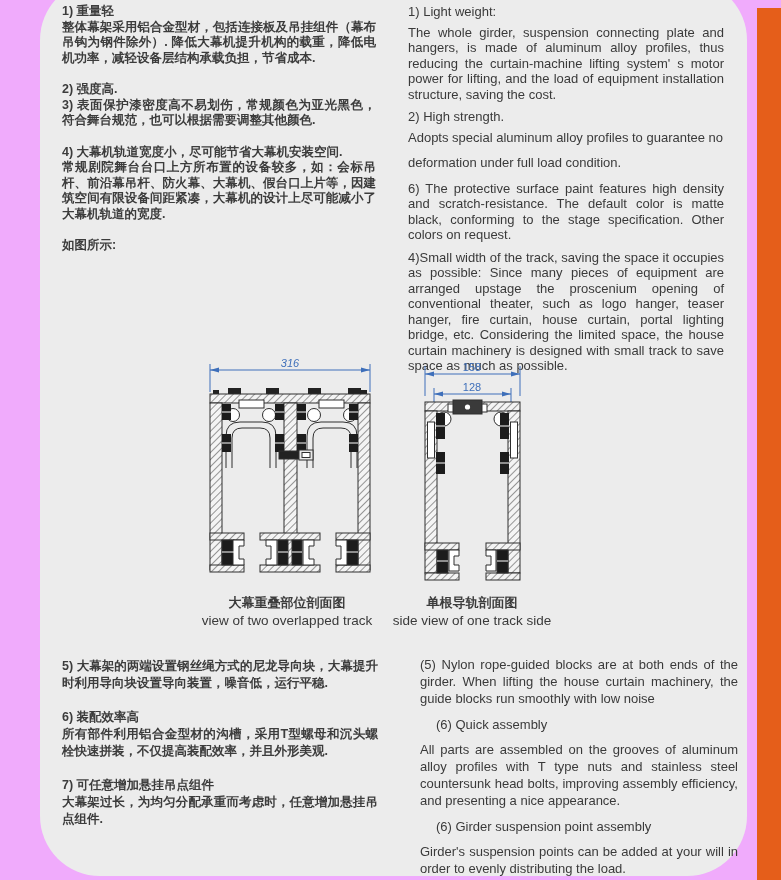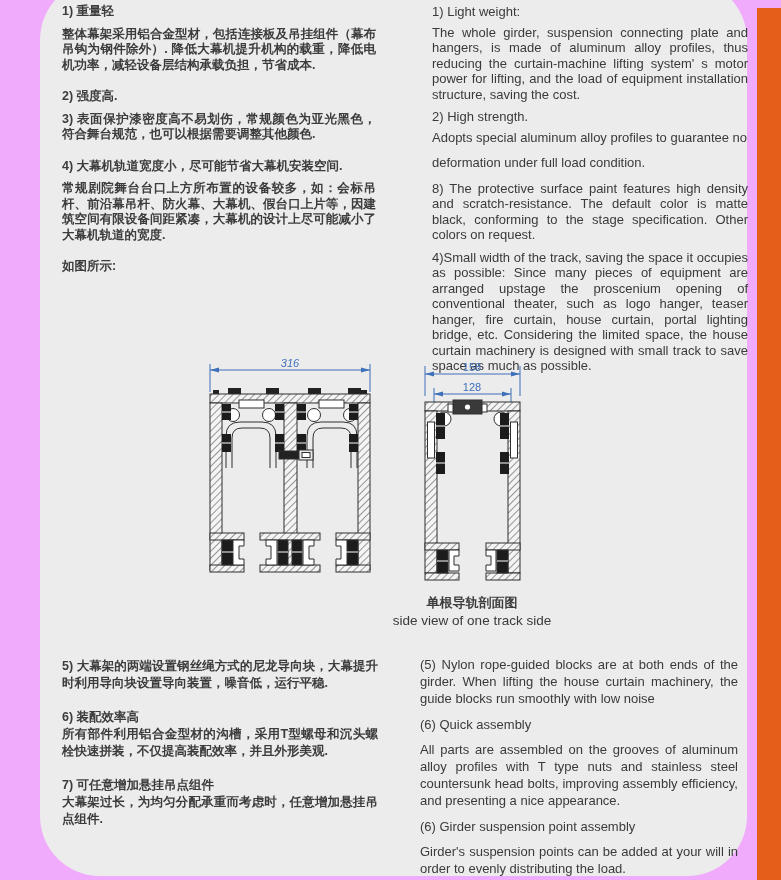--- a/index.html
+++ b/index.html
@@ -6,35 +6,35 @@
   .page{position:relative;width:781px;height:880px;background:#f0abfc;overflow:hidden;
         font-family:"Liberation Sans","DejaVu Sans",sans-serif;}
   .panel{position:absolute;left:40px;top:-20px;width:707px;height:896px;
          background:#ececec;border-radius:60px;}
   .accent-bar{position:absolute;left:757px;top:8px;width:24px;height:872px;background:#e55e1a;}
 
   
   .zh-top{position:absolute;left:62px;top:4px;width:314px;color:#3c3c3c;
           font-size:12.5px;line-height:15.5px;font-weight:600;text-align:justify;}
   .zh-top .h{margin:0;}
-  .zh-top p{margin:7px 0 16px;}
-  .en-top{position:absolute;left:432px;top:4px;width:316px;color:#3a3a3a;
+  .zh-top p{margin:0 0 16px;}
+  .en-top{position:absolute;left:408px;top:4px;width:316px;color:#3a3a3a;
           font-size:13px;line-height:15.5px;text-align:justify;}
   .en-top .h{margin:0 0 5px;text-align:left;}
   .en-top p{margin:0 0 7px;}
   .en-top p.sp{margin-bottom:10px;}
 
   
   .zh-bottom{position:absolute;left:62px;top:658px;width:316px;color:#3c3c3c;
              font-size:12.5px;line-height:17px;font-weight:600;text-align:justify;}
   .zh-bottom .h{margin:0;}
   .zh-bottom p{margin:0 0 17px;}
   .en-bottom{position:absolute;left:420px;top:656px;width:318px;color:#3a3a3a;
              font-size:13px;line-height:17px;text-align:justify;}
-  .en-bottom .h{margin:0 0 8px;text-align:left;}
+  .en-bottom .h{margin:0 16px 8px;text-align:left;}
   .en-bottom p{margin:0 0 9px;}
 
   
   .draw-left{position:absolute;left:186px;top:356px;font-style:italic;}
   .draw-right{position:absolute;left:415px;top:358px;}
   svg text.dim{font-family:"Liberation Sans","DejaVu Sans",sans-serif;font-size:11px;fill:#3e6fba;}
   .cap-left{position:absolute;left:178px;top:594px;width:218px;text-align:center;}
   .cap-right{position:absolute;left:384px;top:594px;width:176px;text-align:center;}
   .cap-zh{font-size:13px;font-weight:600;color:#3c3c3c;line-height:18px;}
   .cap-en{font-size:13.5px;color:#3a3a3a;line-height:18px;}
@@ -55,21 +55,21 @@
     <p>常规剧院舞台台口上方所布置的设备较多，如：会标吊杆、前沿幕吊杆、防火幕、大幕机、假台口上片等，因建筑空间有限设备间距紧凑，大幕机的设计上尽可能减小了大幕机轨道的宽度.</p>
     <p>如图所示:</p>
   </div>
 
   <div class="en-top">
     <p class="h">1) Light weight:</p>
     <p>The whole girder, suspension connecting plate and hangers, is made of aluminum alloy profiles, thus reducing the curtain-machine lifting system' s motor power for lifting, and the load of equipment installation structure, saving the cost.</p>
     <p class="h">2) High strength.</p>
     <p class="sp">Adopts special aluminum alloy profiles to guarantee no</p>
     <p class="sp">deformation under full load condition.</p>
-    <p>8) The protective surface paint features high density and scratch-resistance. The default color is matte black, conforming to the stage specification. Other colors on request.</p>
+    <p>6) The protective surface paint features high density and scratch-resistance. The default color is matte black, conforming to the stage specification. Other colors on request.</p>
     <p>4)Small width of the track, saving the space it occupies as possible: Since many pieces of equipment are arranged upstage the proscenium opening of conventional theater, such as logo hanger, teaser hanger, fire curtain, house curtain, portal lighting bridge, etc. Considering the limited space, the house curtain machinery is designed with small track to save space as much as possible.</p>
   </div>
 
   <div class="draw-left">
     <svg width="210" height="228" viewBox="0 0 210 228">
       <defs>
         <pattern id="hA" patternUnits="userSpaceOnUse" width="5" height="5" patternTransform="rotate(45)">
           <rect width="5" height="5" fill="#f4f4f4"></rect>
           <line x1="0" y1="0" x2="0" y2="5" stroke="#555" stroke-width="1.2"></line>
         </pattern>
@@ -227,20 +227,24 @@
         <rect x="82" y="192" width="11" height="23" fill="#1c1c1c"></rect>
         <path d="M71,192 H81 V213 H71 V207 H76 V198 H71 Z" fill="#fff"></path>
         <g stroke="#fff" stroke-width="1">
           <line x1="22" y1="203" x2="33" y2="203"></line>
             <line x1="82" y1="203" x2="93" y2="203"></line>
         </g>
       </g>
     </svg>
   </div>
 
+  <div class="cap-left">
+    <div class="cap-zh">大幕重叠部位剖面图</div>
+    <div class="cap-en">view of two overlapped track</div>
+  </div>
   <div class="cap-right">
     <div class="cap-zh">单根导轨剖面图</div>
     <div class="cap-en">side view of one track side</div>
   </div>
 
   <div class="zh-bottom">
     <p>5) 大幕架的两端设置钢丝绳方式的尼龙导向块，大幕提升时利用导向块设置导向装置，噪音低，运行平稳.</p>
     <div class="h">6) 装配效率高</div>
     <p>所有部件利用铝合金型材的沟槽，采用T型螺母和沉头螺栓快速拼装，不仅提高装配效率，并且外形美观.</p>
     <div class="h">7) 可任意增加悬挂吊点组件</div>

